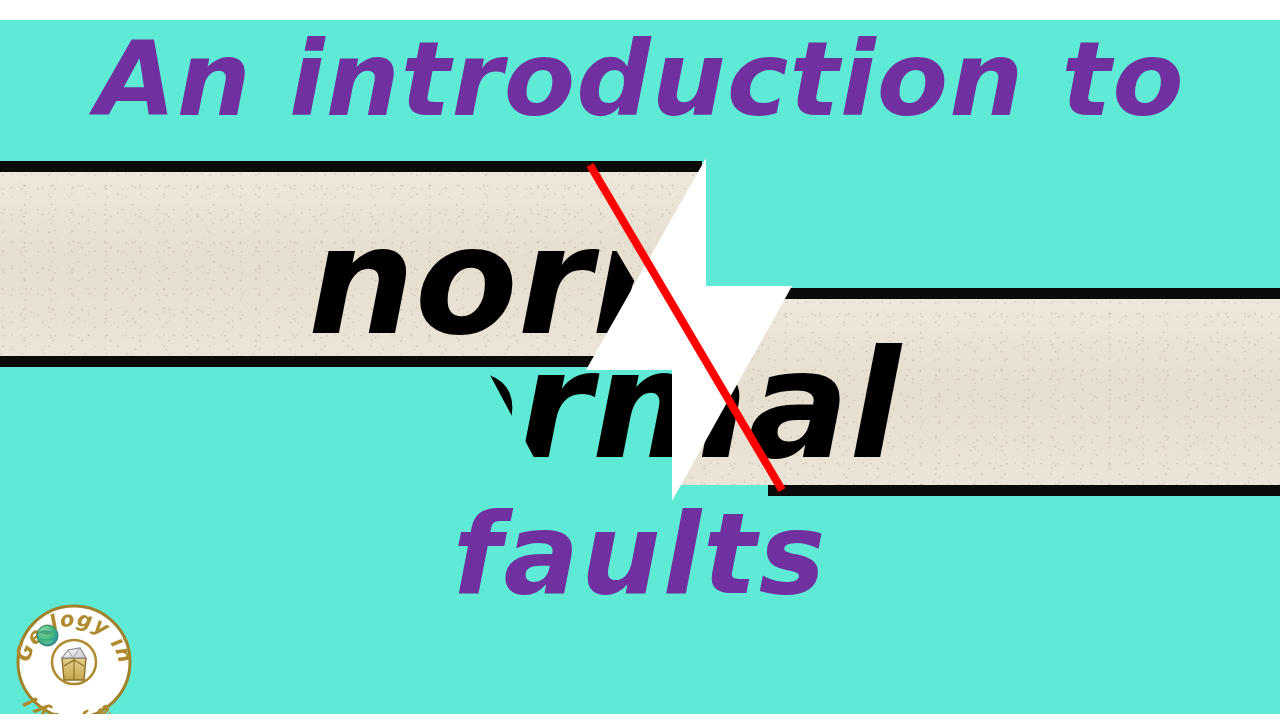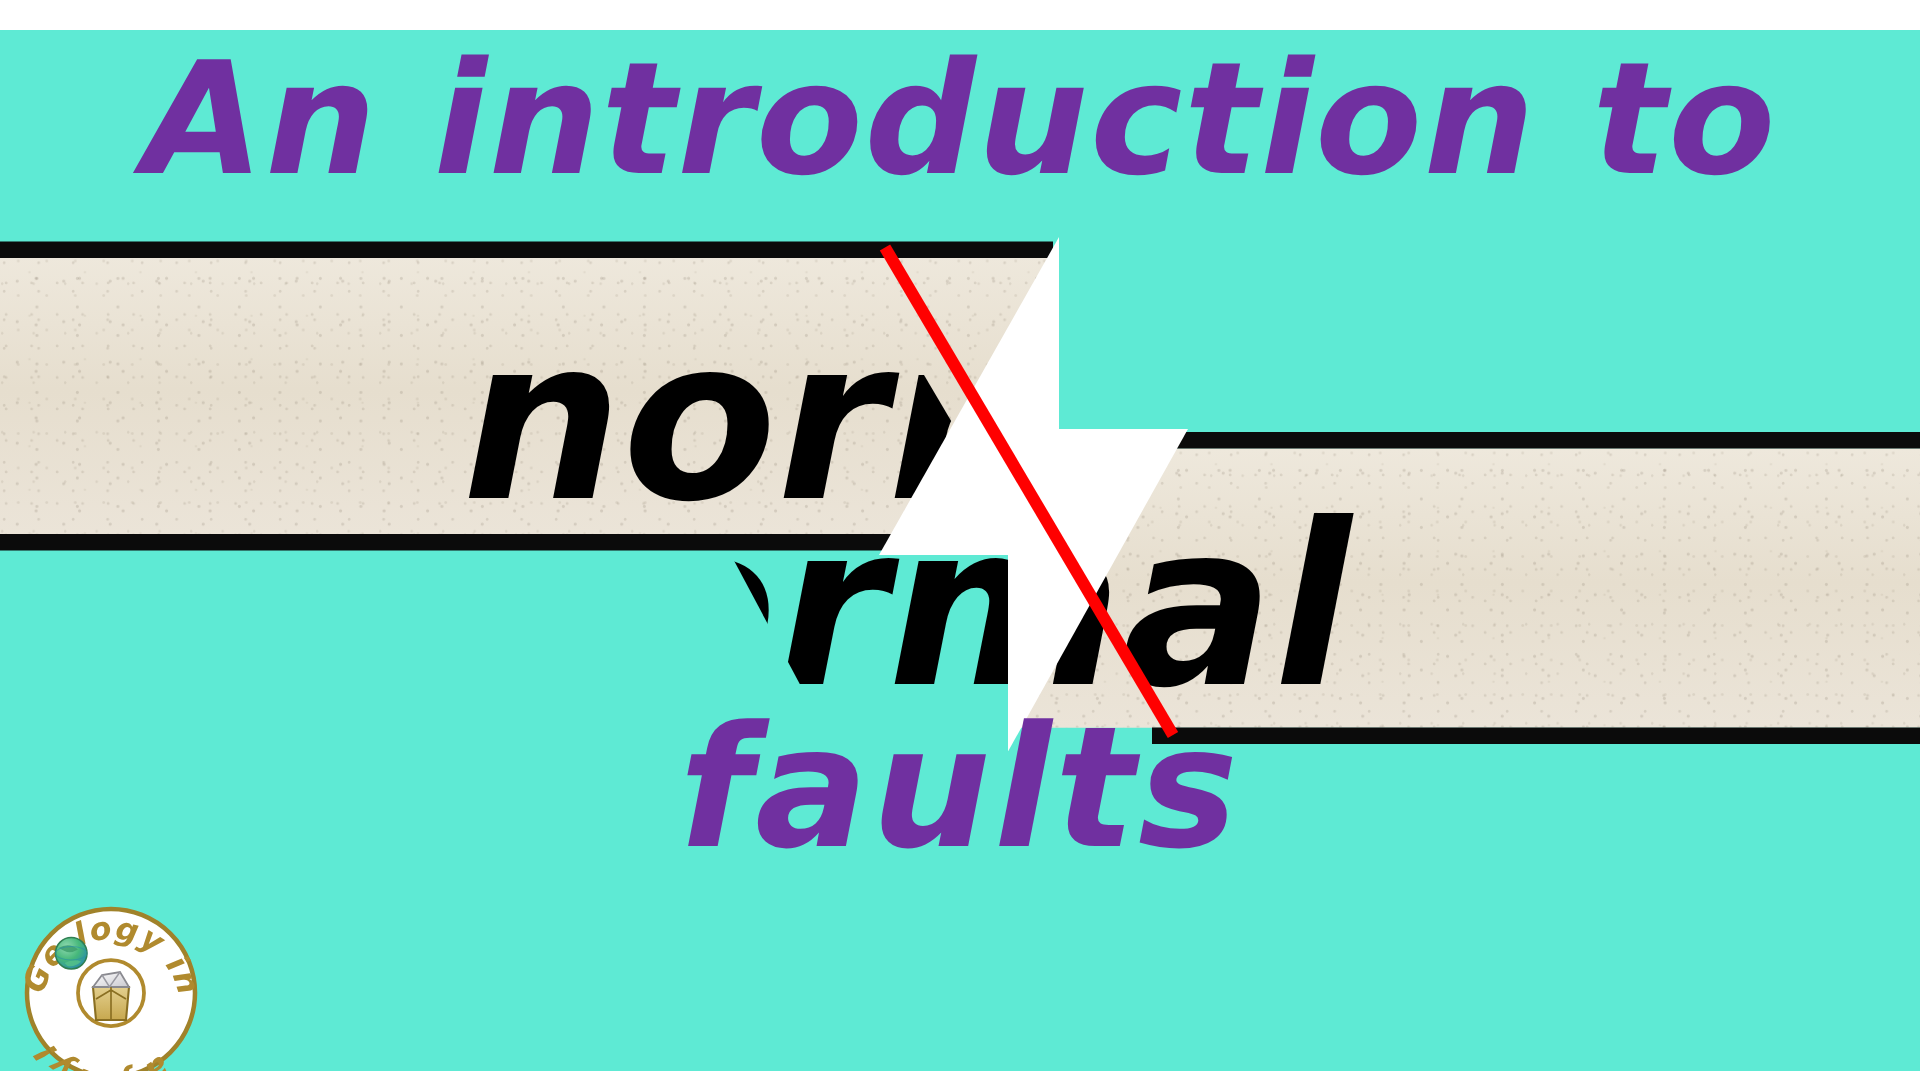--- a/index.html
+++ b/index.html
@@ -33,21 +33,21 @@
     line-height: 1.1;
     letter-spacing: 1px;
     white-space: nowrap;
     user-select: none;
   }
 
   
   .bottom-line {
     position: absolute;
     left: 0;
-    top: 446px;
+    top: 474px;
     width: 1280px;
     text-align: center;
     color: #7030a0;
     font-family: "DejaVu Sans", sans-serif;
     font-style: italic;
     font-weight: bold;
     font-size: 112px;
     line-height: 1.08;
     letter-spacing: 2px;
     white-space: nowrap;

